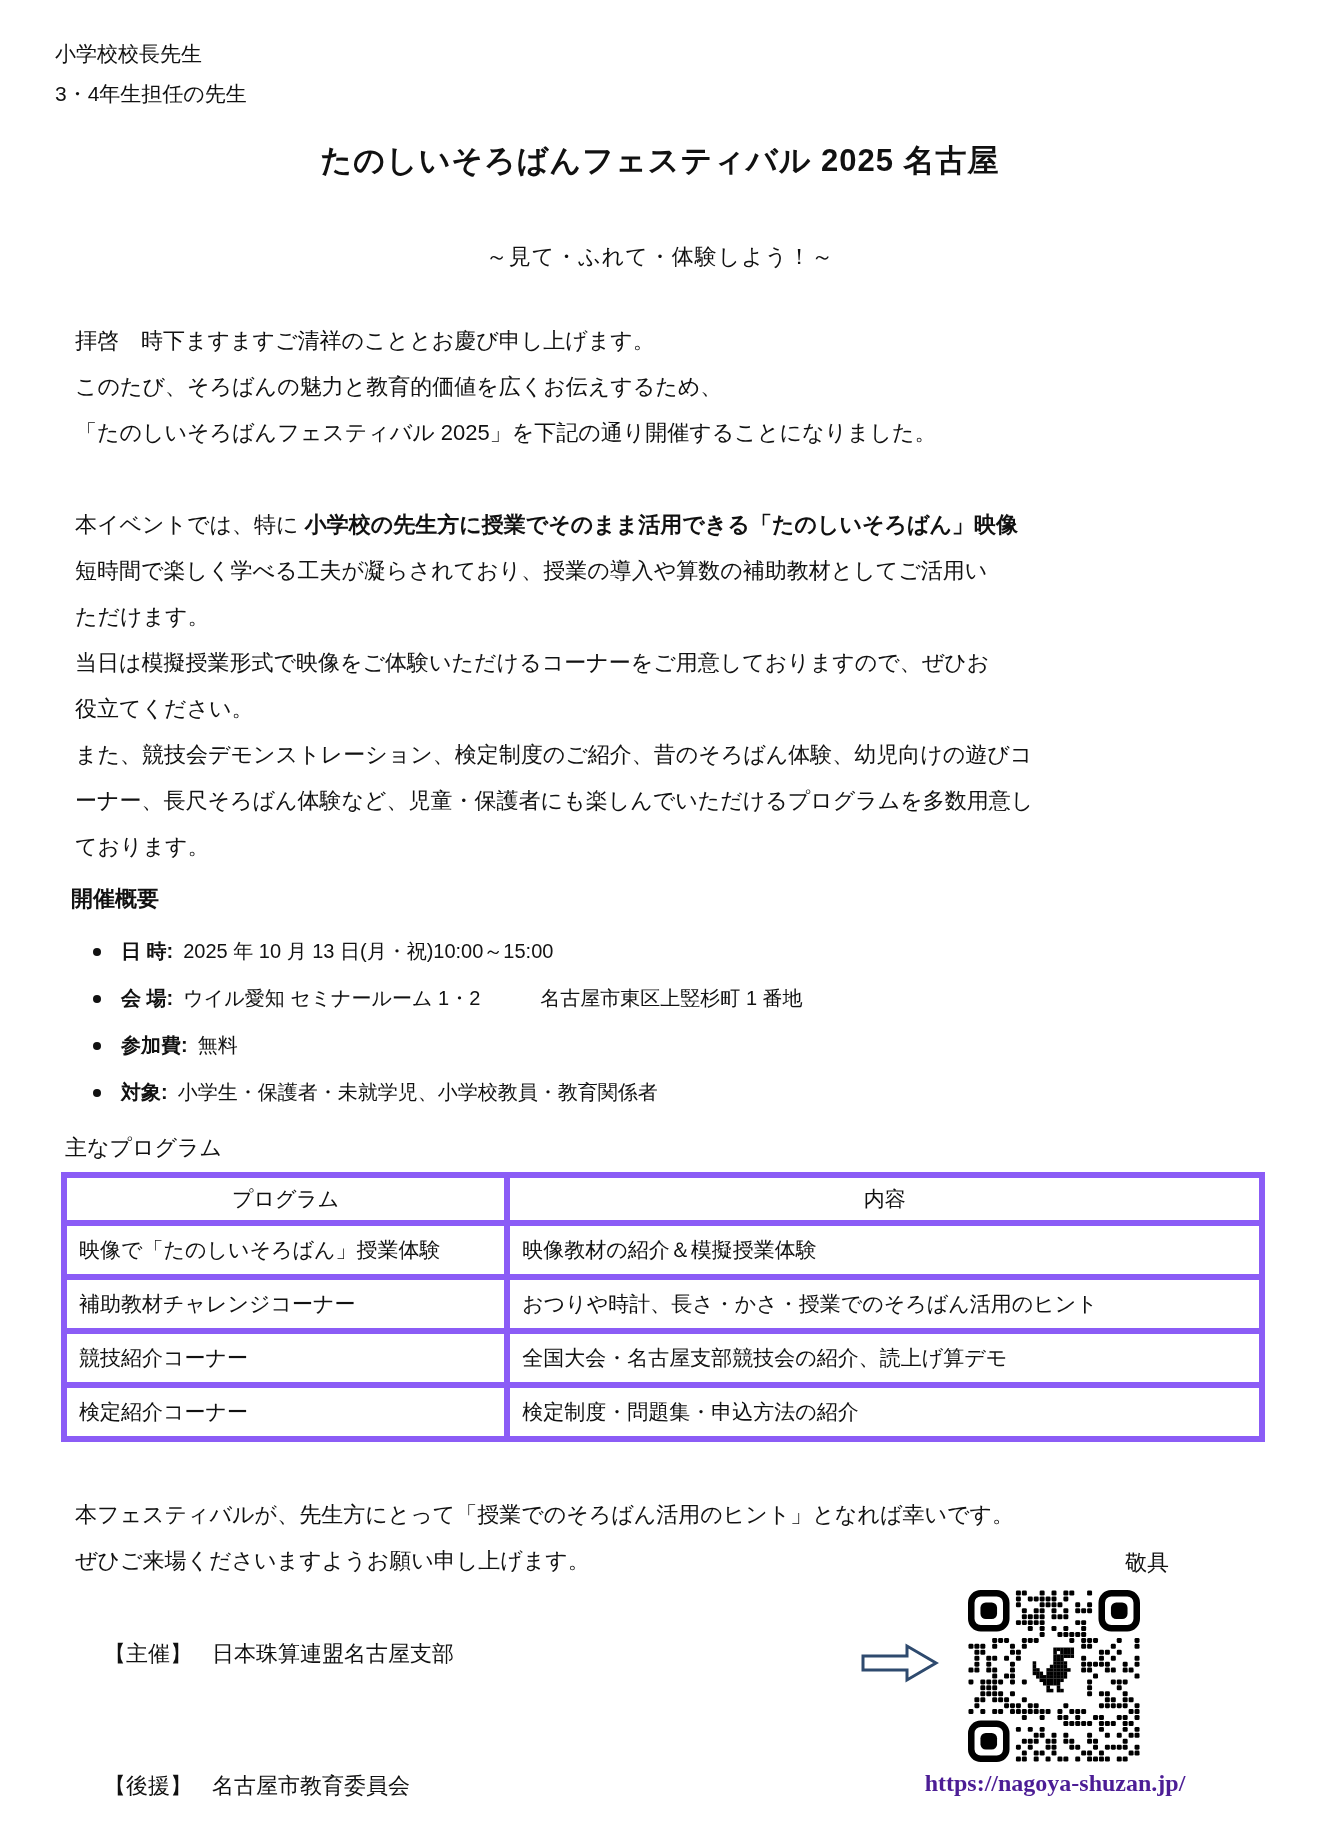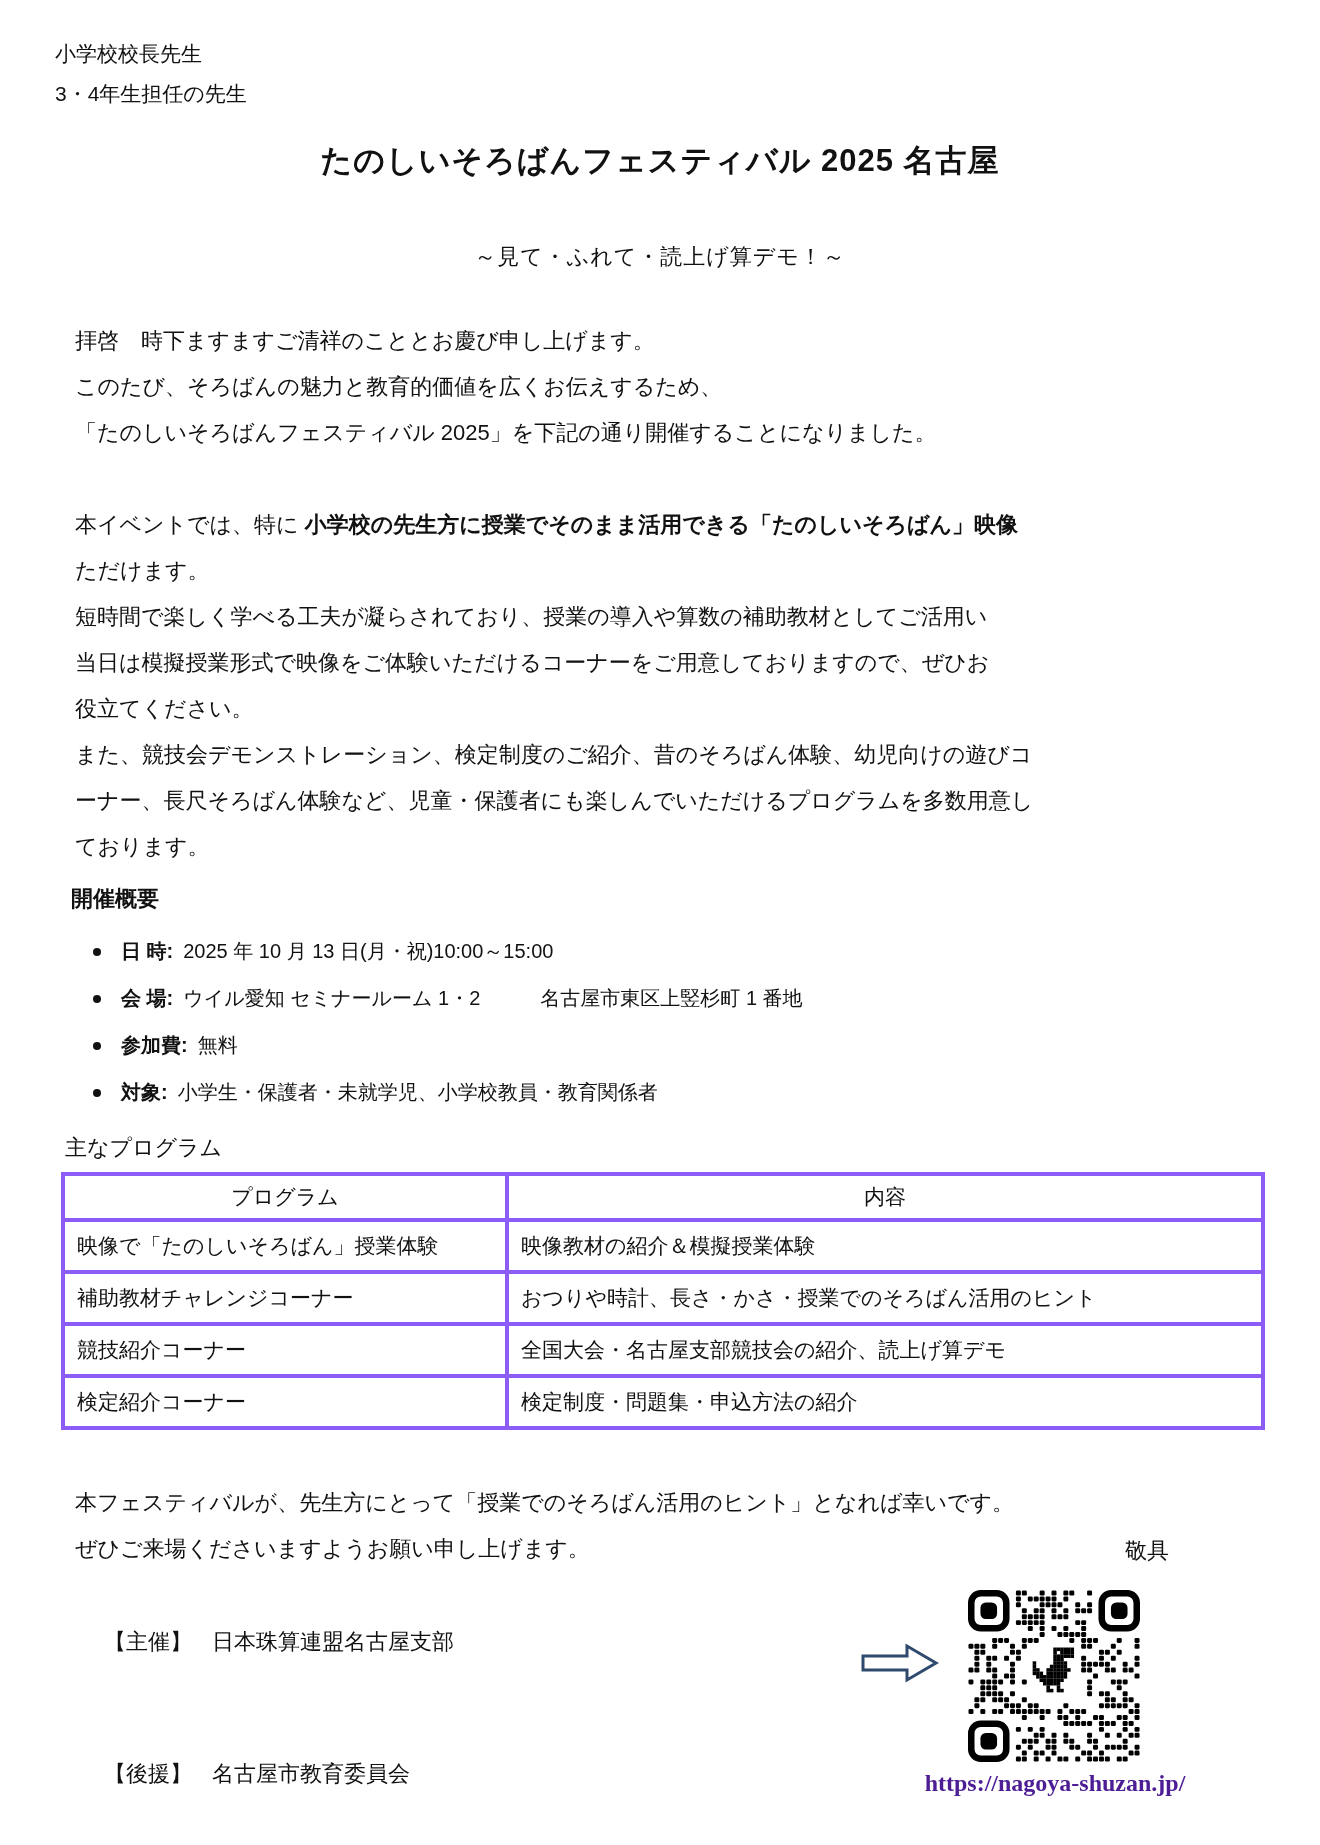--- a/index.html
+++ b/index.html
@@ -45,21 +45,21 @@
   .bullet-label { font-weight:bold; margin-right:10px; white-space:pre; }
   .bullet-value { white-space:pre-wrap; }
 
   .table-heading { font-size:22px; line-height:36px; margin:14px 0 6px 10px; }
   table.program {
     border-collapse:collapse;
     width:1204px;
     margin-left:6px;
   }
   table.program th, table.program td {
-    border:4px solid #8b5cf6;
+    border:6px solid #8b5cf6;
     font-size:21px;
     font-weight:normal;
     padding:4px 12px;
   }
   table.program th { text-align:center; height:34px; }
   table.program td { height:40px; }
   table.program .col-program { width:37%; }
 
   .closing { position:relative; font-size:22px; line-height:46px; margin:50px 0 0 20px; width:1180px; }
   .sign-off { position:absolute; right:86px; top:48px; }
@@ -85,32 +85,32 @@
 <div class="page">
   <div class="content">
 
     <div class="addressee">
       <div>小学校校長先生</div>
       <div>3・4年生担任の先生</div>
     </div>
 
     <div class="doc-title">たのしいそろばんフェスティバル 2025 名古屋</div>
 
-    <div class="doc-subtitle">～見て・ふれて・読上げ算デモ！～</div>
+    <div class="doc-subtitle">～見て・ふれて・体験しよう！～</div>
 
     <div class="para">
       <div class="line">拝啓　時下ますますご清祥のこととお慶び申し上げます。</div>
       <div class="line">このたび、そろばんの魅力と教育的価値を広くお伝えするため、</div>
       <div class="line">「たのしいそろばんフェスティバル 2025」を下記の通り開催することになりました。</div>
     </div>
 
     <div class="para">
       <div class="line"><span>本イベントでは、特に </span><span class="b">小学校の先生方に授業でそのまま活用できる「たのしいそろばん」映像</span></div>
+      <div class="line">短時間で楽しく学べる工夫が凝らされており、授業の導入や算数の補助教材としてご活用い</div>
       <div class="line">ただけます。</div>
-      <div class="line">短時間で楽しく学べる工夫が凝らされており、授業の導入や算数の補助教材としてご活用い</div>
       <div class="line">当日は模擬授業形式で映像をご体験いただけるコーナーをご用意しておりますので、ぜひお</div>
       <div class="line">役立てください。</div>
     </div>
 
     <div class="para tight">
       <div class="line">また、競技会デモンストレーション、検定制度のご紹介、昔のそろばん体験、幼児向けの遊びコ</div>
       <div class="line">ーナー、長尺そろばん体験など、児童・保護者にも楽しんでいただけるプログラムを多数用意し</div>
       <div class="line">ております。</div>
     </div>
 

